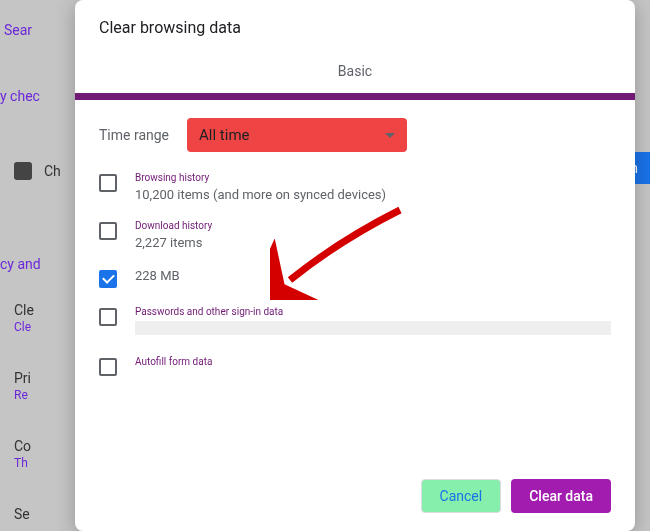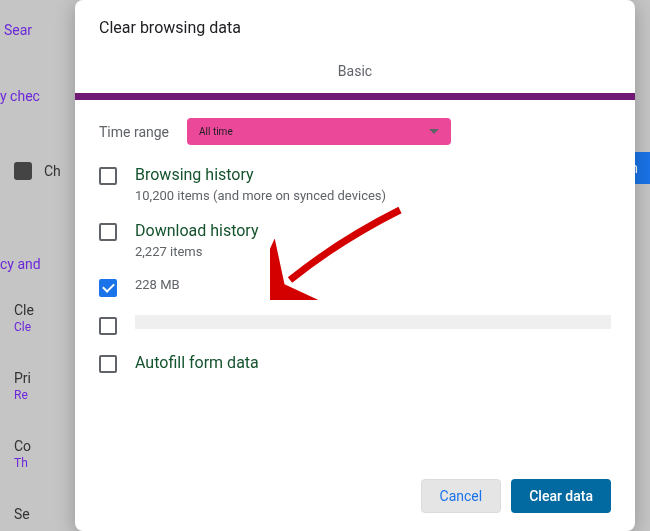--- a/index.html
+++ b/index.html
@@ -31,45 +31,45 @@
     
     .content { flex: 1; overflow-y: auto; padding: 18px 24px 8px; position: relative; }
     .content::-webkit-scrollbar { width: 14px; }
     .content::-webkit-scrollbar-track { background: #f1f1f1; }
     .content::-webkit-scrollbar-thumb { background: #c1c1c1; }
     
     .time-row { display: flex; align-items: center; gap: 18px; margin-bottom: 20px; }
     .time-label { font-size: 14px; color: #5f6368; }
     .select {
       display: flex; align-items: center; justify-content: space-between;
-      width: 264px; padding: 8px 12px; background: #ec4899;
-      border-radius: 4px; font-size: 10px; color: #202124; cursor: pointer;
+      width: 220px; padding: 8px 12px; background: #ef4444;
+      border-radius: 4px; font-size: 15px; color: #202124; cursor: pointer;
     }
     .caret { width: 0; height: 0; border-left: 5px solid transparent; border-right: 5px solid transparent; border-top: 5px solid #5f6368; }
     
     .opt { display: flex; align-items: flex-start; gap: 18px; margin-bottom: 18px; }
     .cb {
       width: 18px; height: 18px; border: 2px solid #5f6368; border-radius: 2px;
       margin-top: 2px; flex-shrink: 0; cursor: pointer; position: relative;
     }
     .cb.checked { background: #1a73e8; border-color: #1a73e8; }
     .cb.checked::after {
       content: ''; position: absolute; left: 4px; top: 0px;
       width: 5px; height: 9px; border: solid #fff; border-width: 0 2px 2px 0;
       transform: rotate(45deg);
     }
     .opt-text { flex: 1; }
-    .opt-title { font-size: 16px; color: #14532d; margin-bottom: 4px; }
+    .opt-title { font-size: 10px; color: #701a75; margin-bottom: 4px; }
     .opt-sub { font-size: 13px; color: #5f6368; }
     .redact { background: #efefef; color: transparent; display: inline-block; height: 14px; width: 100%; }
     
     .footer { display: flex; justify-content: flex-end; gap: 10px; padding: 14px 24px 18px; }
     .btn { padding: 8px 18px; font-size: 14px; border-radius: 4px; cursor: pointer; border: none; }
-    .btn-cancel { background: #e5e5e5; color: #1a73e8; border: 1px solid #dadce0; }
-    .btn-primary { background: #0369a1; color: #fff; font-weight: 500; }
+    .btn-cancel { background: #86efac; color: #1a73e8; border: 1px solid #dadce0; }
+    .btn-primary { background: #a21caf; color: #fff; font-weight: 500; }
     
     .arrow { position: absolute; left: 270px; top: 200px; pointer-events: none; z-index: 10; }
   </style>
 </head>
 <body>
 
 <div class="backdrop">
   <div class="bg-text" style="left:4px;top:22px">Sear</div>
   <div class="bg-text" style="left:0;top:88px">y chec</div>
   <div class="bg-item" style="left:14px;top:162px">
@@ -131,20 +131,21 @@
     <div class="opt">
       <div class="cb checked"></div>
       <div class="opt-text">
         <div class="opt-sub">228 MB</div>
       </div>
     </div>
 
     <div class="opt">
       <div class="cb"></div>
       <div class="opt-text">
+        <div class="opt-title">Passwords and other sign-in data</div>
         <div class="opt-sub"><span class="redact"></span></div>
       </div>
     </div>
 
     <div class="opt">
       <div class="cb"></div>
       <div class="opt-text">
         <div class="opt-title">Autofill form data</div>
       </div>
     </div>

